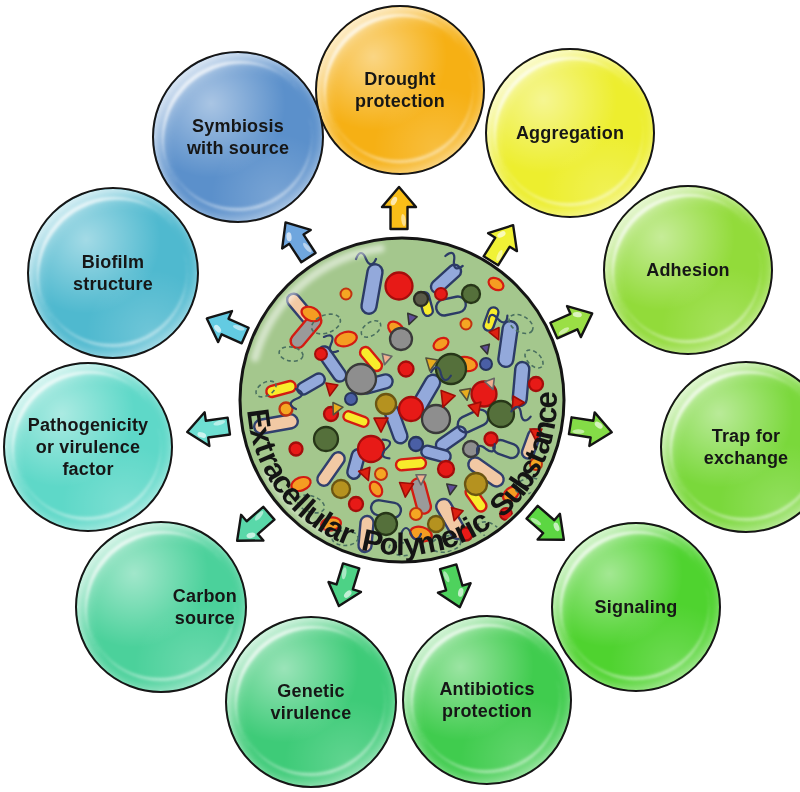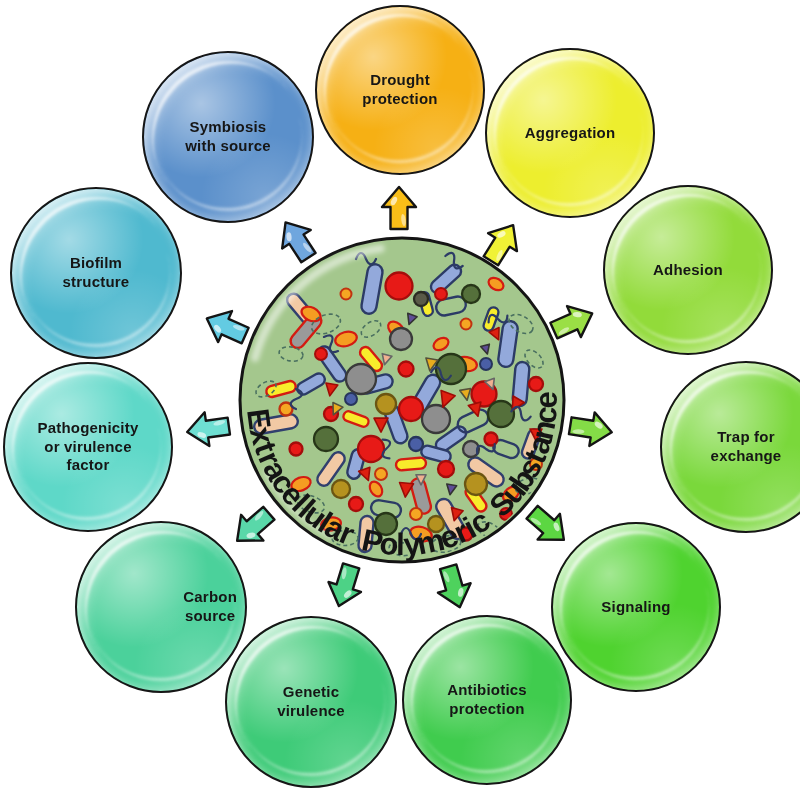--- a/index.html
+++ b/index.html
@@ -29,21 +29,21 @@
   }
   .node::after{
     content:"";position:absolute;inset:6%;border-radius:50%;
     border:0 solid transparent;
     border-bottom:3.5px solid rgba(255,255,255,.55);
     transform:rotate(-16deg);
     filter:blur(1.4px);
   }
   .node-label{
     position:relative;z-index:2;
-    font-weight:bold;font-size:15px;line-height:1.24;
+    font-weight:bold;font-size:18px;line-height:1.24;
     color:var(--text-color,#161616);letter-spacing:.2px;
     padding:0 8px;
   }
 </style>
 </head>
 <body>
 
 <div class="stage">
   <svg id="diagram-svg" width="800" height="792" viewBox="0 0 800 792">
     <defs>
@@ -569,26 +569,26 @@
           <div>source</div>
         </div>
       </div>
       <div class="node" style="left: 3px; top: 362px; width: 170px; height: 170px; --c: #5ED8C8;">
         <div class="node-label">
           <div>Pathogenicity</div>
           <div>or virulence</div>
           <div>factor</div>
         </div>
       </div>
-      <div class="node" style="left: 10px; top: 187px; width: 172px; height: 172px; align-items: center; --c: #4FB9CF;">
+      <div class="node" style="left: 27px; top: 187px; width: 172px; height: 172px; align-items: center; --c: #4FB9CF;">
         <div class="node-label">
           <div>Biofilm</div>
           <div>structure</div>
         </div>
       </div>
-      <div class="node" style="left: 142px; top: 51px; width: 172px; height: 172px; --c: #5B90CB;">
+      <div class="node" style="left: 152px; top: 51px; width: 172px; height: 172px; --c: #5B90CB;">
         <div class="node-label">
           <div>Symbiosis</div>
           <div>with source</div>
         </div>
       </div>
     </div>
 </div>
 
 </body></html>

